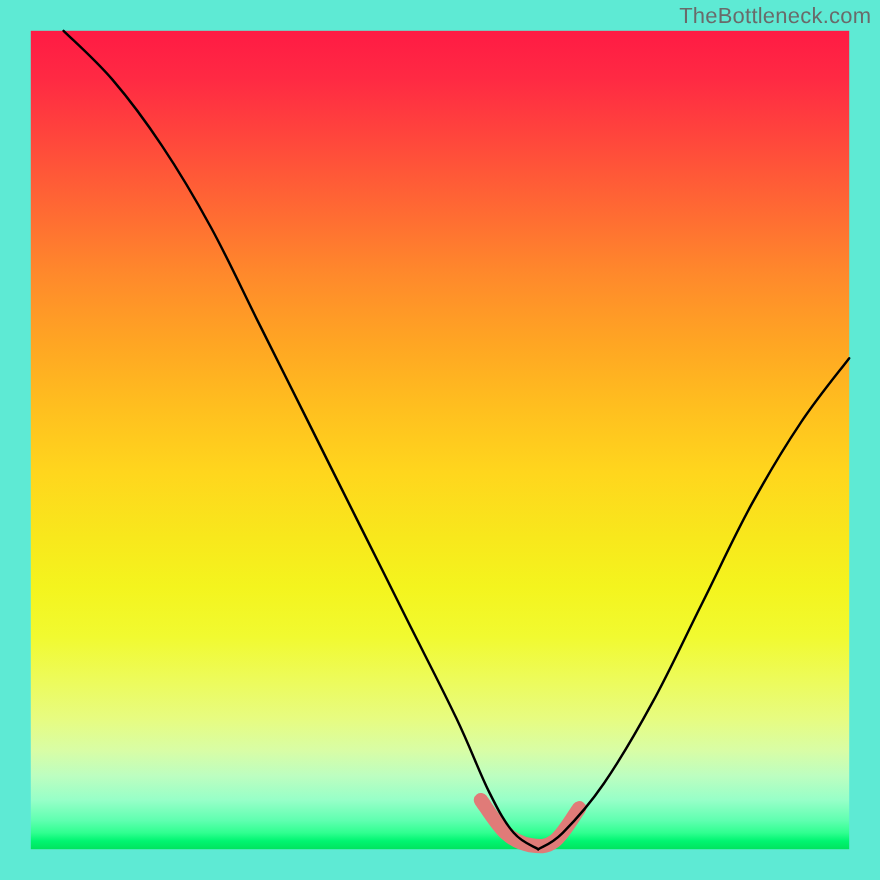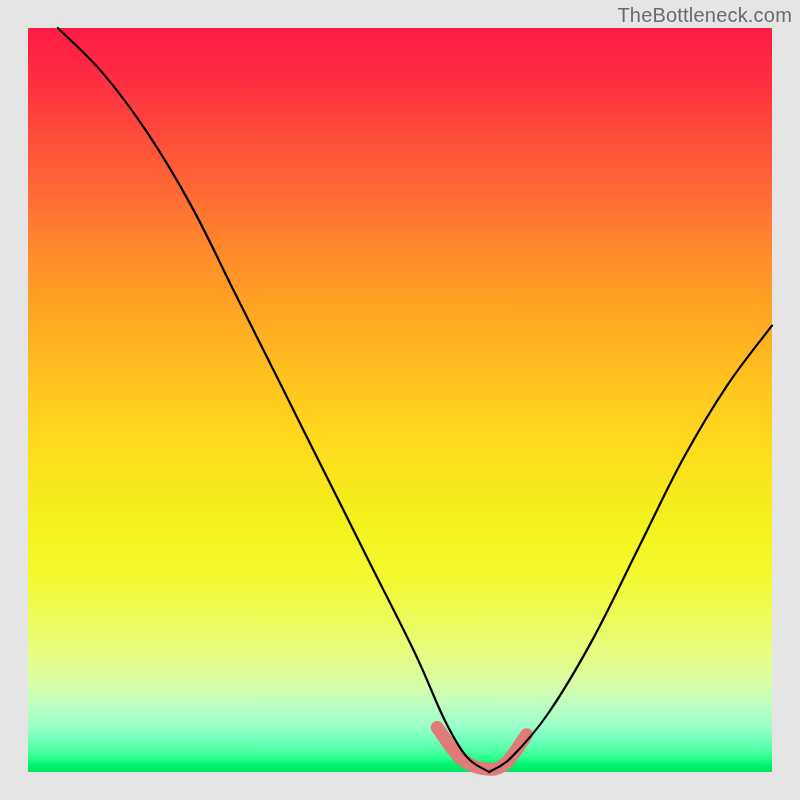--- a/index.html
+++ b/index.html
@@ -10,21 +10,21 @@
     background: #000;
     overflow: hidden;
     font-family: Arial, Helvetica, sans-serif;
   }
   .frame {
     position: absolute;
     left: 0;
     top: 0;
     width: 800px;
     height: 800px;
-    background: #e5e5e5;
+    background: #5eead4;
   }
   .plot-area {
     position: absolute;
     left: 28px;
     top: 28px;
     width: 744px;
     height: 744px;
     
     background: linear-gradient(to bottom,
       #ff1b44 0%,

